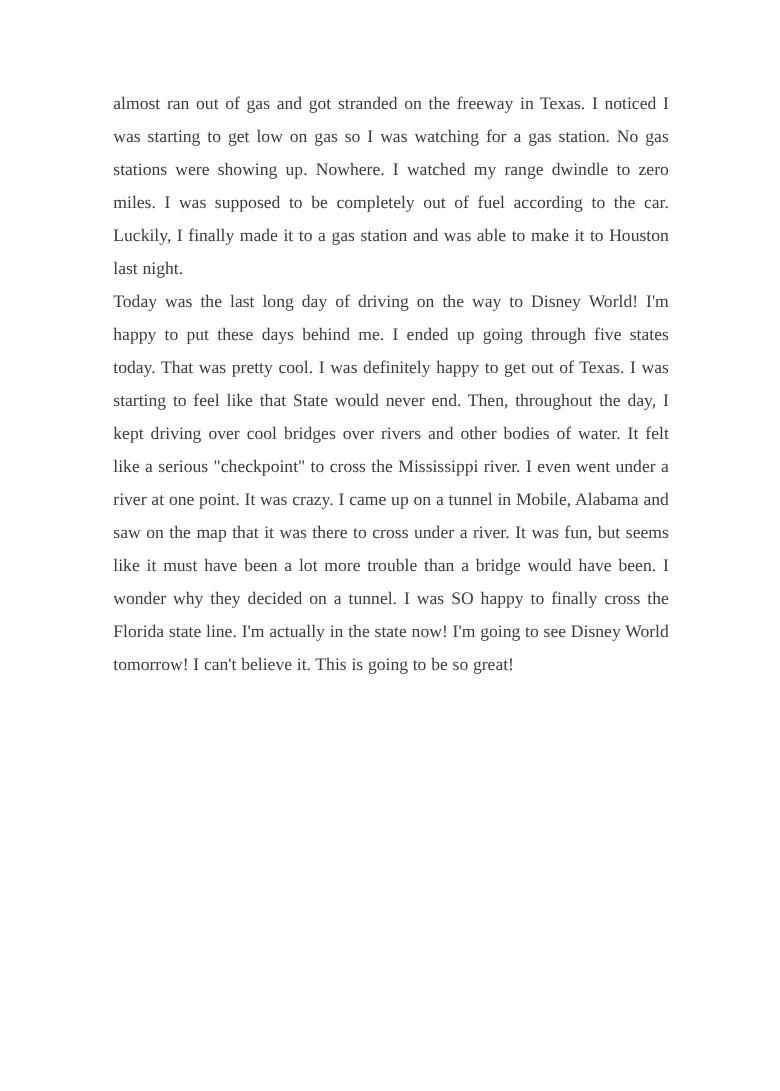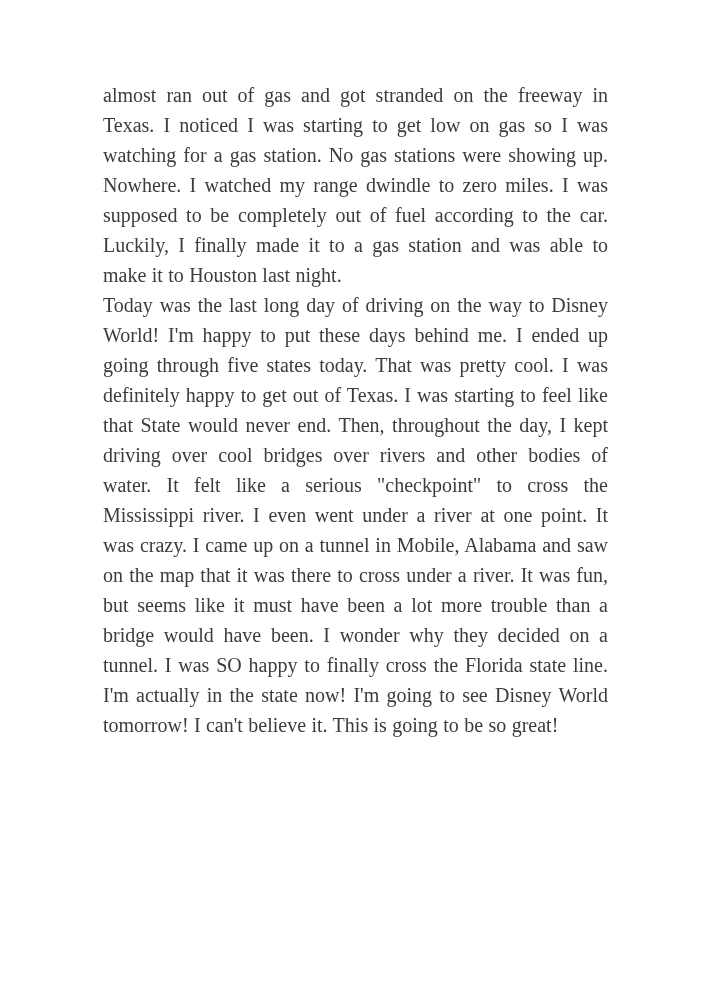--- a/index.html
+++ b/index.html
@@ -14,21 +14,21 @@
     background: #ffffff;
     overflow: hidden;
     font-family: "Liberation Serif", "DejaVu Serif", serif;
   }
   .text-block {
     position: absolute;
     left: 103px;
     top: 80px;
     width: 505px;
     color: #3c3c3c;
-    font-size: 20px;
+    font-size: 16px;
     line-height: 30px;
     text-align: justify;
     hyphens: none;
     -webkit-hyphens: none;
     word-spacing: 0.02em;
   }
   .text-block p {
     margin: 0;
     padding: 0;
     text-indent: 0;

